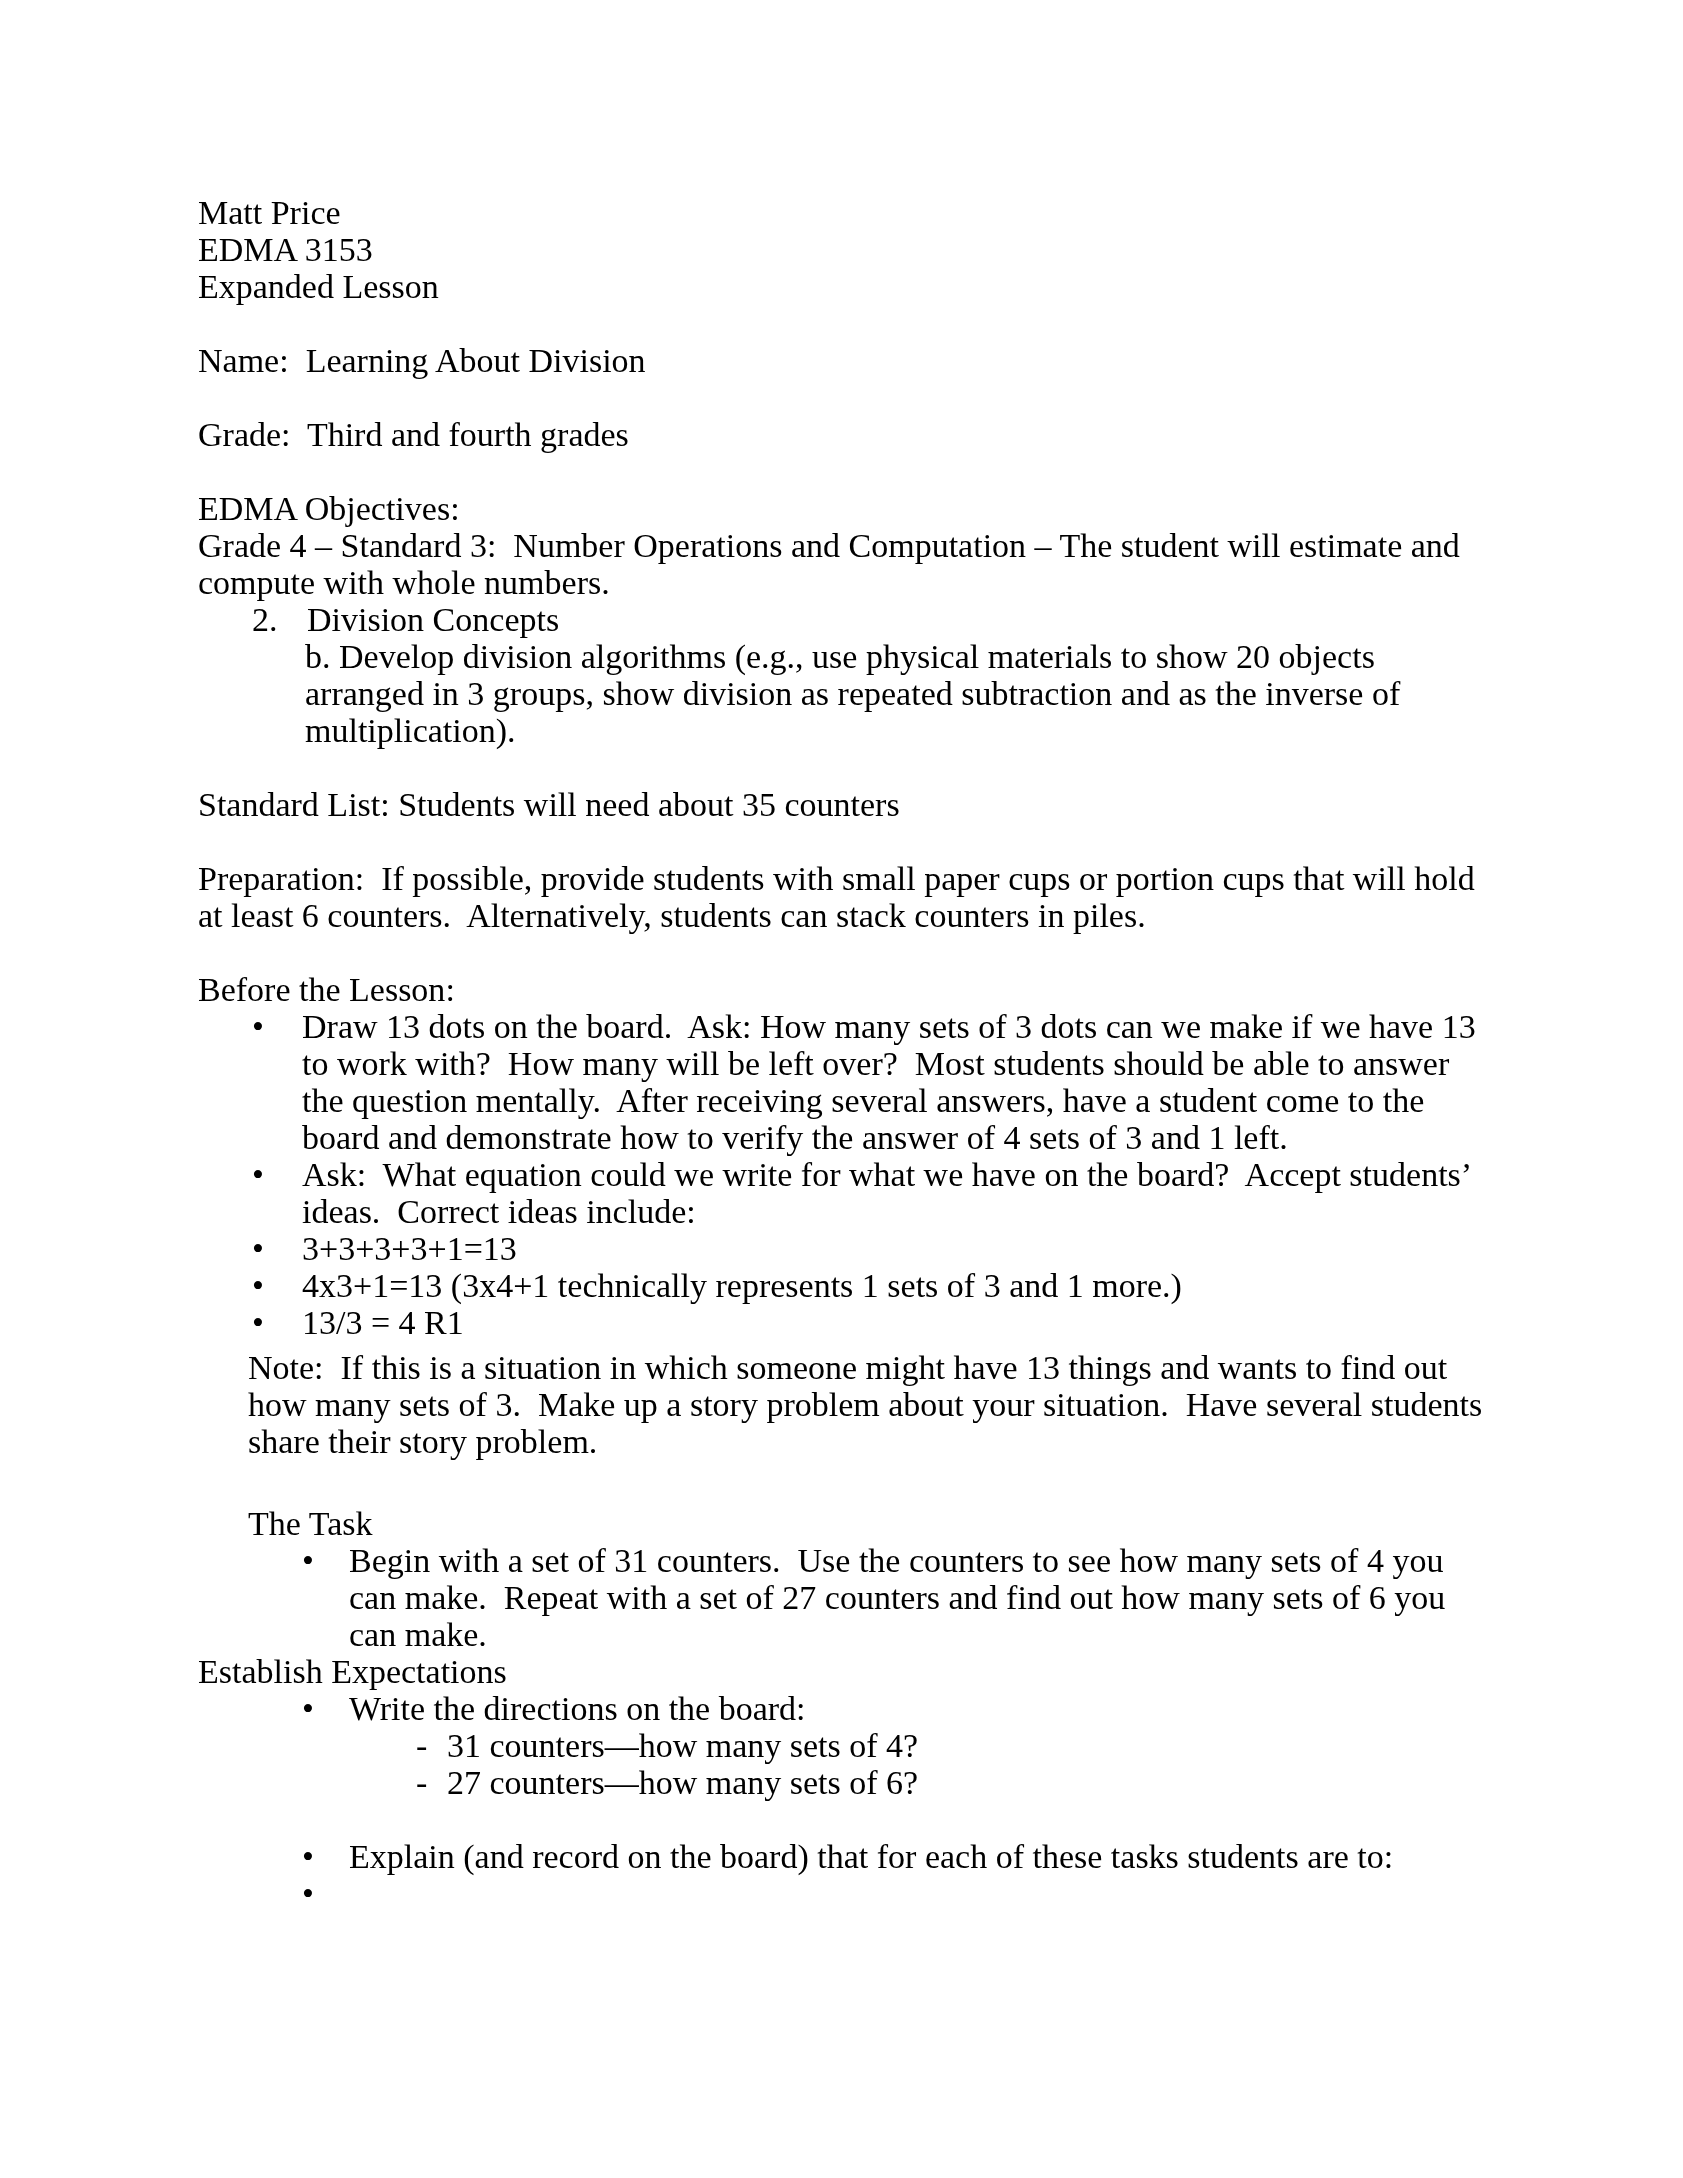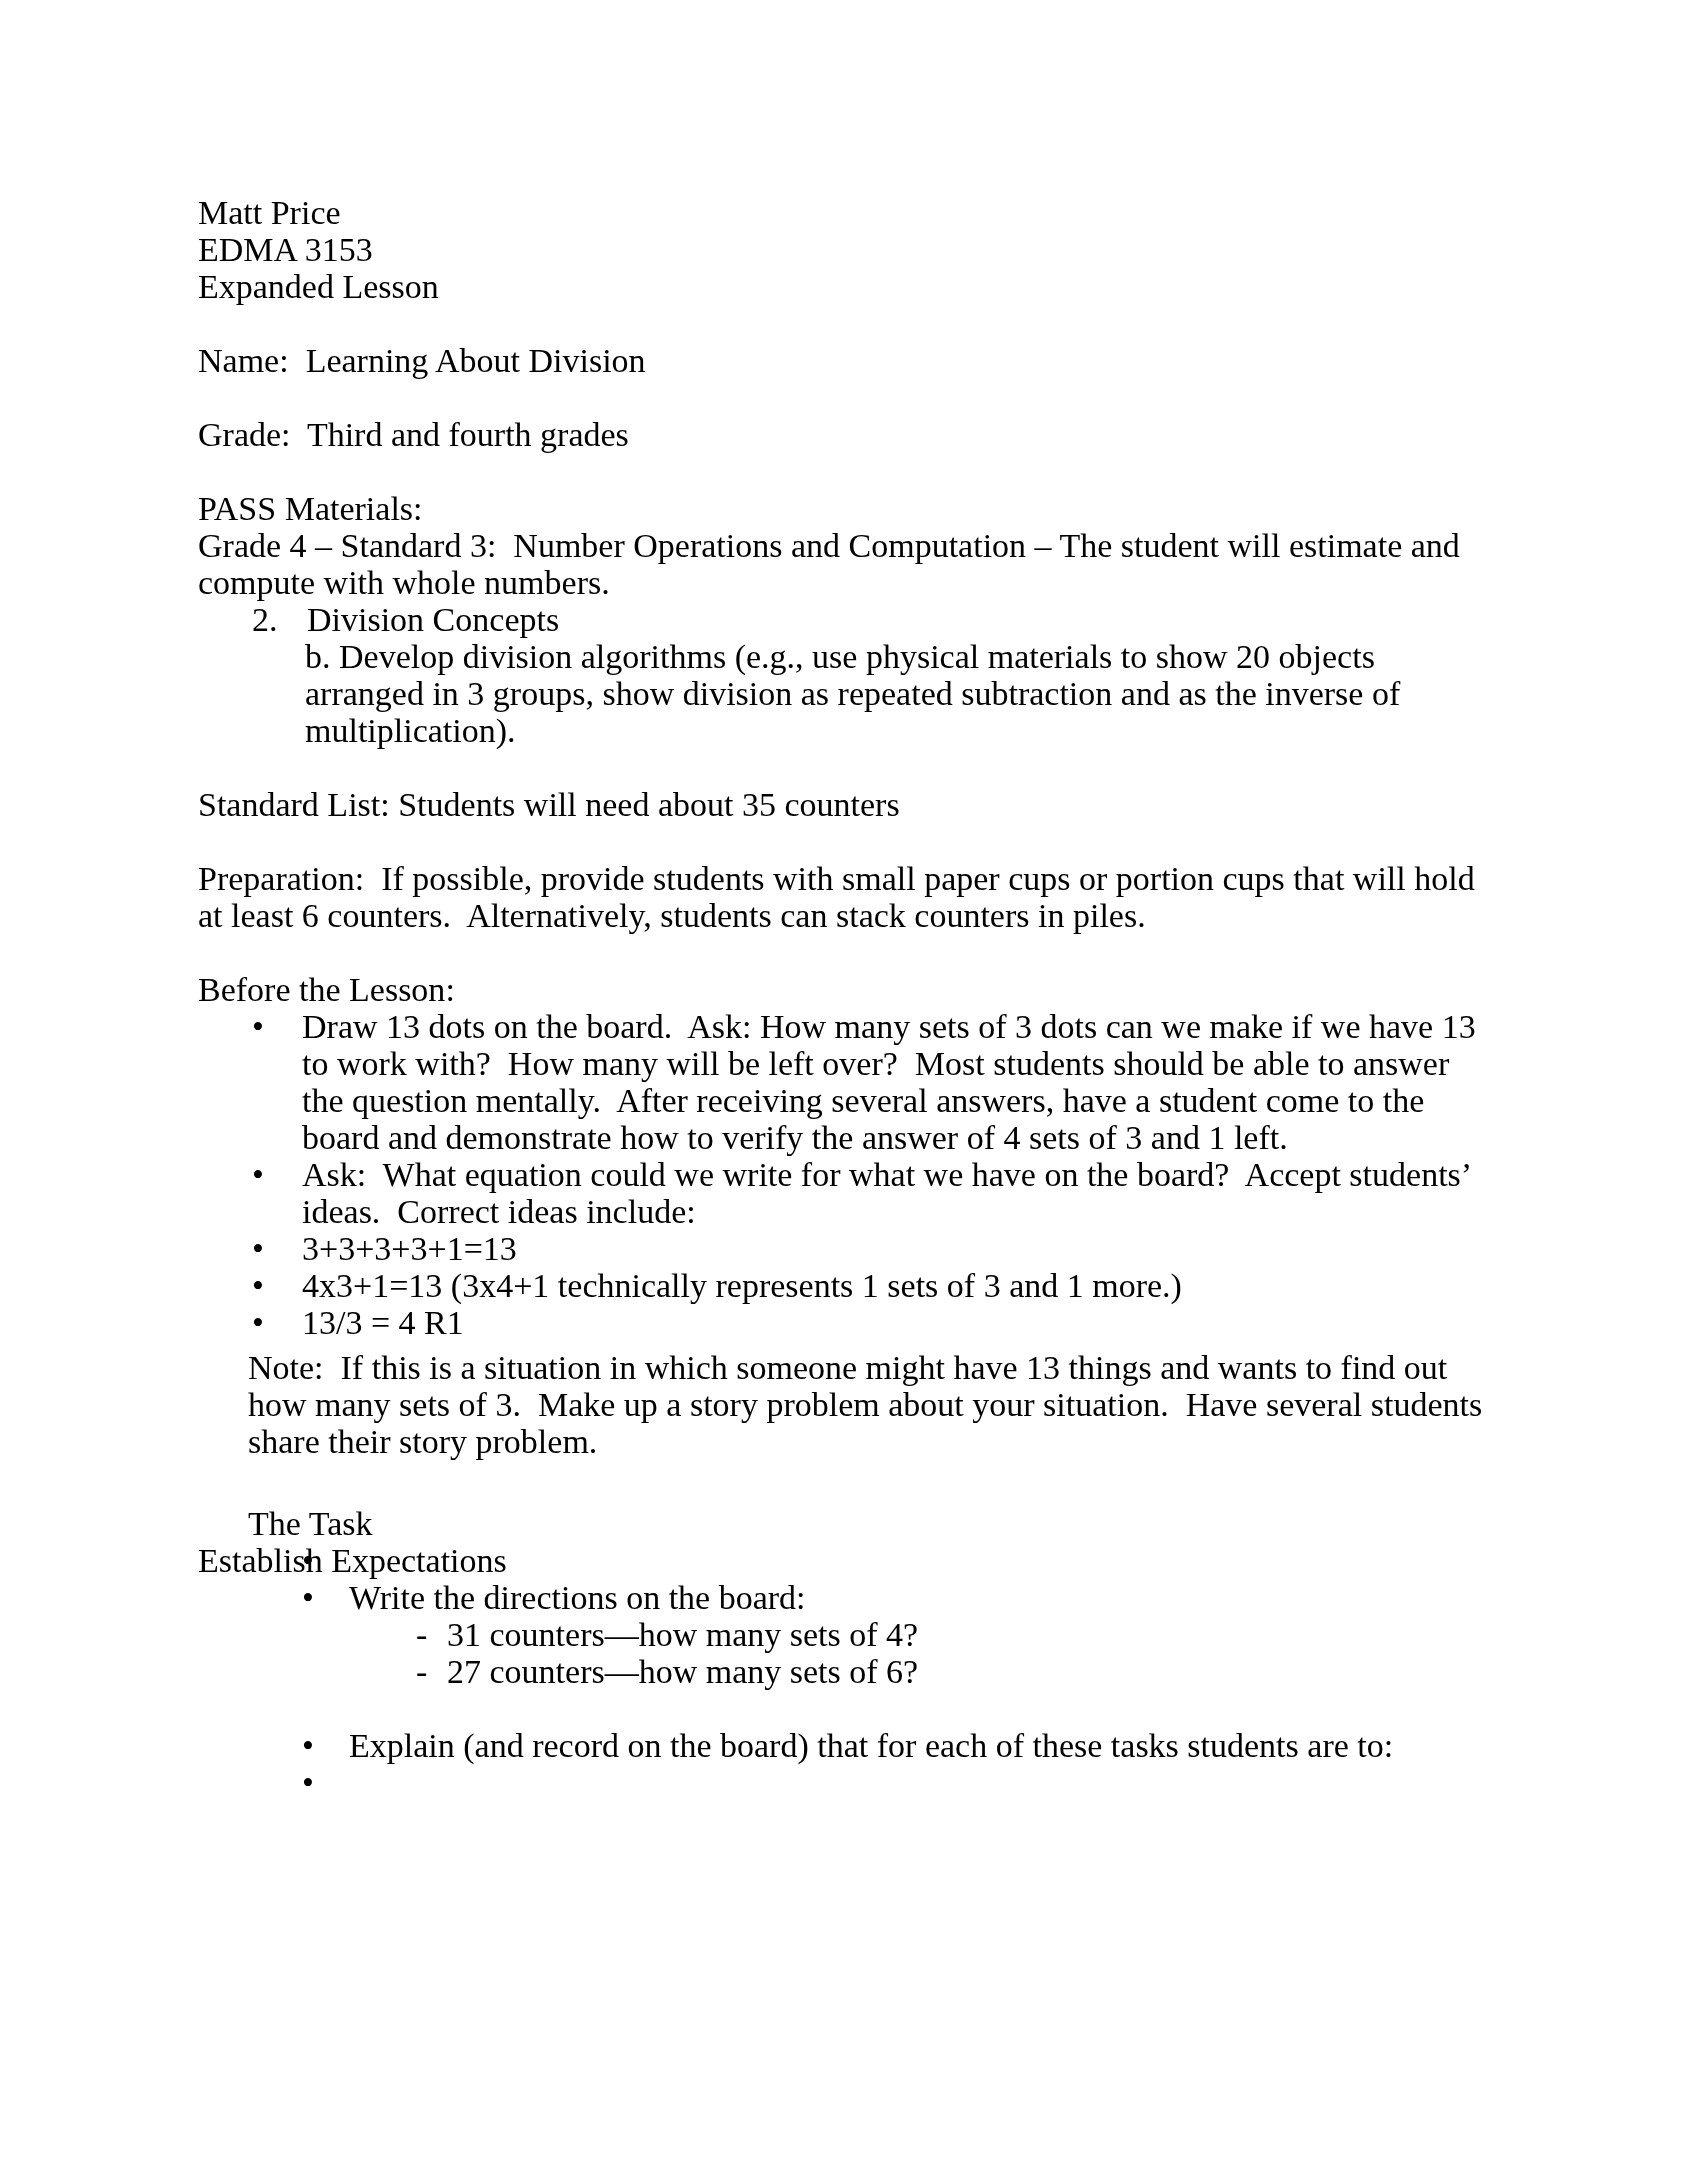--- a/index.html
+++ b/index.html
@@ -58,21 +58,21 @@
 
     <p><span class="b t">Name</span><span class="t">:  Learning About Division</span></p>
 
     <div class="gap"></div>
 
     <p><span class="b t">Grade</span><span class="t">:  Third and fourth grades</span></p>
 
     <div class="gap"></div>
 
     <div>
-      <p><span class="b t">PASS Materials</span><span class="t">:</span></p>
+      <p><span class="b t">EDMA Objectives</span><span class="t">:</span></p>
       <p class="t">Grade 4 – Standard 3:  Number Operations and Computation – The student will estimate and compute with whole numbers.</p>
       <p class="li num"><span class="mk t">2.</span><span class="t">Division Concepts</span></p>
       <p class="t sub108">b. Develop division algorithms (e.g., use physical materials to show 20 objects arranged in 3 groups, show division as repeated subtraction and as the inverse of multiplication).</p>
     </div>
 
     <div class="gap"></div>
 
     <p><span class="b t">Standard List</span><span class="t">: Students will need about 35 counters</span></p>
 
     <div class="gap"></div>
@@ -91,21 +91,21 @@
         <li class="li li1"><span class="mk">•</span><span class="t">13/3 = 4 R1</span></li>
       </ul>
       <p class="t ind50">Note:  If this is a situation in which someone might have 13 things and wants to find out how many sets of 3.  Make up a story problem about your situation.  Have several students share their story problem.</p>
     </div>
 
     <div class="gap"></div>
 
     <div>
       <p class="t ind50">The Task</p>
       <ul>
-        <li class="li li2"><span class="mk">•</span></li>
+        <li class="li li2"><span class="mk">•</span><span class="t">Begin with a set of 31 counters.  Use the counters to see how many sets of 4 you can make.  Repeat with a set of 27 counters and find out how many sets of 6 you can make.</span></li>
       </ul>
     </div>
 
     <div>
       <p class="t">Establish Expectations</p>
       <ul>
         <li class="li li2"><span class="mk">•</span><span class="t">Write the directions on the board:</span></li>
         <li class="li li3"><span class="mk">-</span><span class="t">31 counters—how many sets of 4?</span></li>
         <li class="li li3"><span class="mk">-</span><span class="t">27 counters—how many sets of 6?</span></li>
       </ul>

